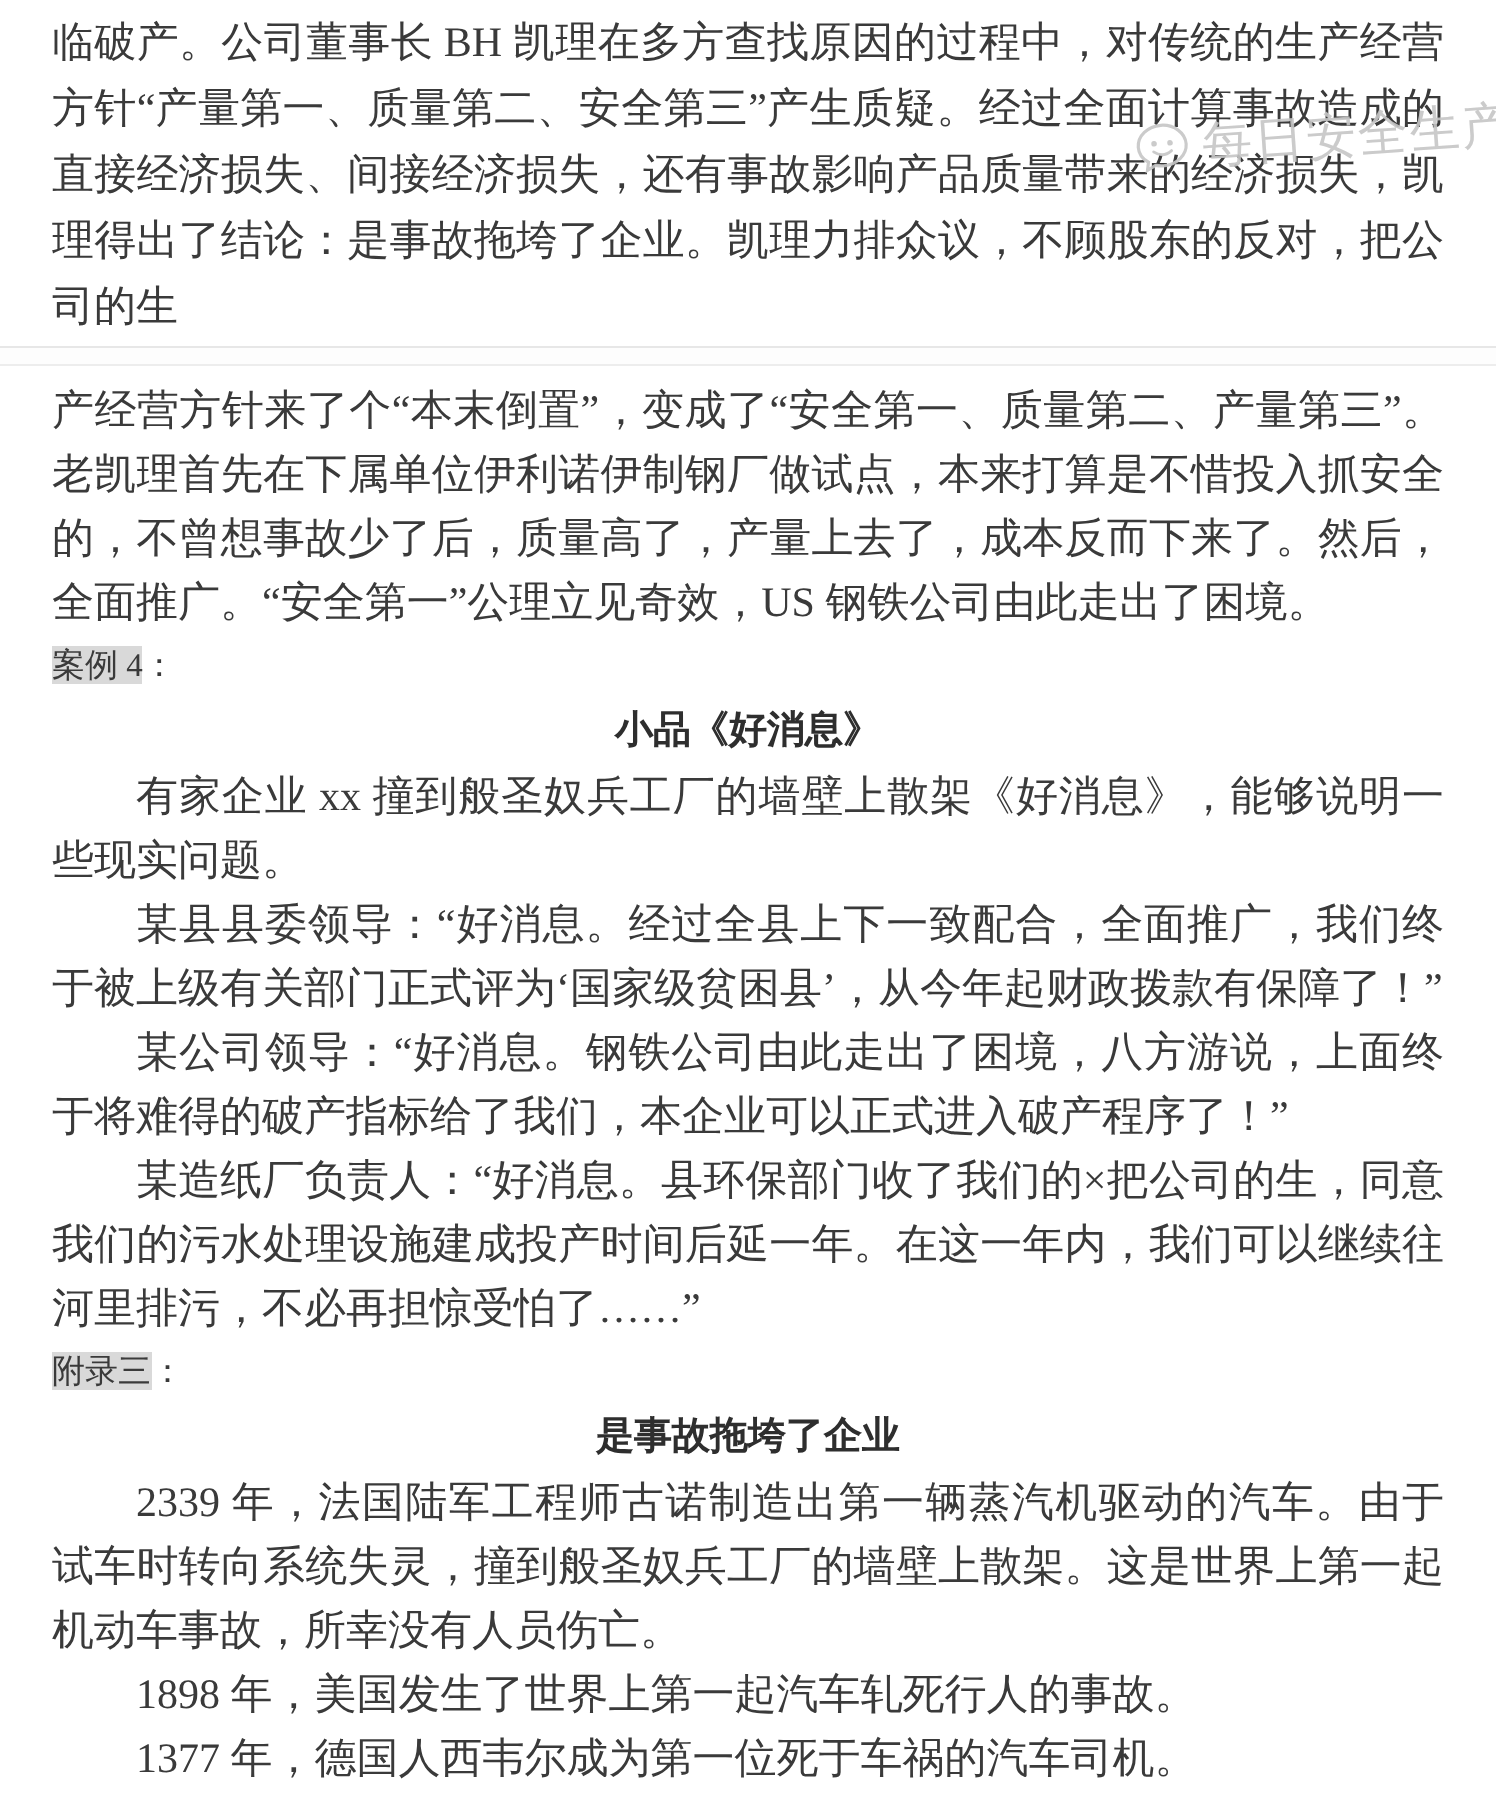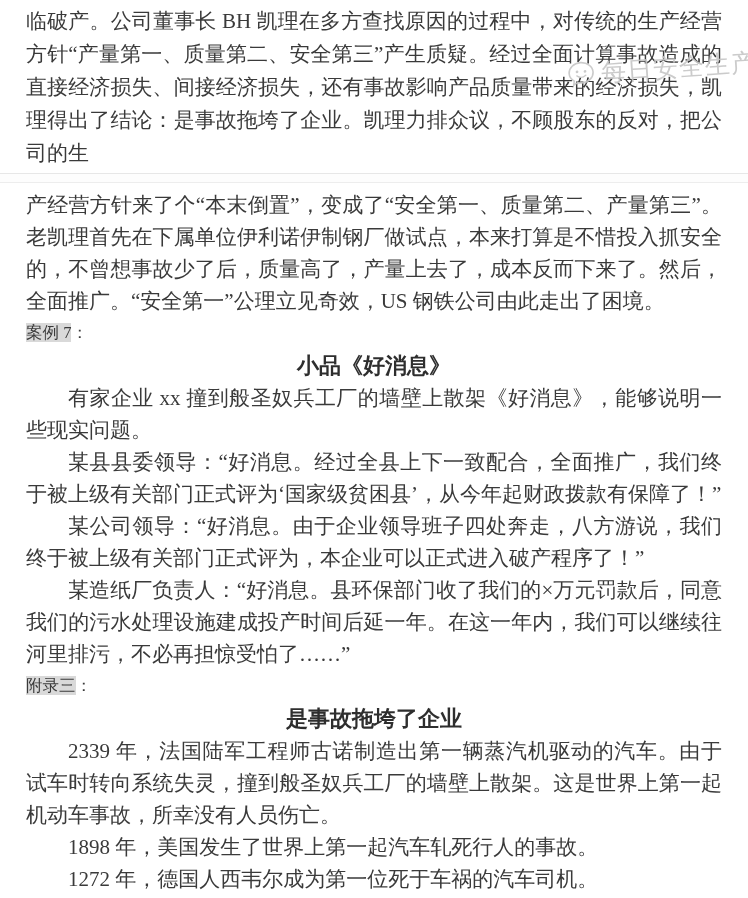--- a/index.html
+++ b/index.html
@@ -17,21 +17,21 @@
   .top-block .para { line-height: 33px; }
   .no-indent { text-indent: 0; }
   .page-gap {
     height: 8px; margin: 3px 0 6px;
     border-top: 1px solid #e7e7e7; border-bottom: 1px solid #ededed;
     background: #fdfdfd;
   }
   .label-line { font-size: 16.5px; line-height: 32px; margin: 0; }
   .hl { background: #d9d9d9; }
   .center-title {
-    font-size: 22px; line-height: 33px; font-weight: bold;
+    font-size: 19px; line-height: 33px; font-weight: bold;
     text-align: center; margin: 0; color: #2e2e2e;
   }
   .watermark {
     position: absolute; top: 52px; left: 566px;
     display: flex; align-items: center; gap: 5px;
     color: #c6c6c6; opacity: 0.9;
     transform: rotate(-4deg);
     pointer-events: none; white-space: nowrap;
   }
   .watermark-text { font-size: 25px; letter-spacing: 1px; }
@@ -42,36 +42,36 @@
 
 <div class="page-block top-block">
   <p class="para no-indent">临破产。公司董事长 BH 凯理在多方查找原因的过程中，对传统的生产经营方针“产量第一、质量第二、安全第三”产生质疑。经过全面计算事故造成的直接经济损失、间接经济损失，还有事故影响产品质量带来的经济损失，凯理得出了结论：是事故拖垮了企业。凯理力排众议，不顾股东的反对，把公司的生</p>
 </div>
 
 <div class="page-gap"></div>
 
 <div class="page-block main-block">
   <p class="para no-indent">产经营方针来了个“本末倒置”，变成了“安全第一、质量第二、产量第三”。老凯理首先在下属单位伊利诺伊制钢厂做试点，本来打算是不惜投入抓安全的，不曾想事故少了后，质量高了，产量上去了，成本反而下来了。然后，全面推广。“安全第一”公理立见奇效，US 钢铁公司由此走出了困境。</p>
 
-  <p class="label-line"><span class="hl">案例 7</span><span>：</span></p>
+  <p class="label-line"><span class="hl">案例 4</span><span>：</span></p>
 
   <h2 class="center-title">小品《好消息》</h2>
 
   <p class="para">有家企业 xx 撞到般圣奴兵工厂的墙壁上散架《好消息》，能够说明一些现实问题。</p>
   <p class="para">某县县委领导：“好消息。经过全县上下一致配合，全面推广，我们终于被上级有关部门正式评为‘国家级贫困县’，从今年起财政拨款有保障了！”</p>
-  <p class="para">某公司领导：“好消息。由于企业领导班子四处奔走，八方游说，我们终于被上级有关部门正式评为，本企业可以正式进入破产程序了！”</p>
-  <p class="para">某造纸厂负责人：“好消息。县环保部门收了我们的×万元罚款后，同意我们的污水处理设施建成投产时间后延一年。在这一年内，我们可以继续往河里排污，不必再担惊受怕了……”</p>
+  <p class="para">某公司领导：“好消息。钢铁公司由此走出了困境，八方游说，上面终于将难得的破产指标给了我们，本企业可以正式进入破产程序了！”</p>
+  <p class="para">某造纸厂负责人：“好消息。县环保部门收了我们的×把公司的生，同意我们的污水处理设施建成投产时间后延一年。在这一年内，我们可以继续往河里排污，不必再担惊受怕了……”</p>
 
   <p class="label-line"><span class="hl">附录三</span><span>：</span></p>
 
   <h2 class="center-title">是事故拖垮了企业</h2>
 
   <p class="para">2339 年，法国陆军工程师古诺制造出第一辆蒸汽机驱动的汽车。由于试车时转向系统失灵，撞到般圣奴兵工厂的墙壁上散架。这是世界上第一起机动车事故，所幸没有人员伤亡。</p>
   <p class="para">1898 年，美国发生了世界上第一起汽车轧死行人的事故。</p>
-  <p class="para">1272 年，德国人西韦尔成为第一位死于车祸的汽车司机。</p>
+  <p class="para">1377 年，德国人西韦尔成为第一位死于车祸的汽车司机。</p>
   <p class="para">近 100 年来，全世界死于车祸的人数已超过 2000 万，目前全世界平均每年死于车祸的大约有 50 万人。人们把交通事故称作是“马路上的战争”，可是，我们想想看，在当代世界和平的大环境下，哪一年局部战争死亡的人数能够超过交通事故死亡的人数？没有吧，这说明，事故危害更甚于战争。</p>
 
 </div>
 
 <div class="watermark">
   <span>
     <svg width="30" height="30" viewBox="0 0 30 30">
       <path d="M15 3 C8.4 3 3 7.6 3 13.2 C3 16.4 4.8 19.2 7.6 21 L6.8 25 L11 22.8 C12.3 23.1 13.6 23.3 15 23.3 C21.6 23.3 27 18.7 27 13.2 C27 7.6 21.6 3 15 3 Z" fill="none" stroke="#c6c6c6" stroke-width="1.6"></path>
       <circle cx="11" cy="12" r="1.4" fill="#c6c6c6"></circle>
       <circle cx="19" cy="12" r="1.4" fill="#c6c6c6"></circle>

